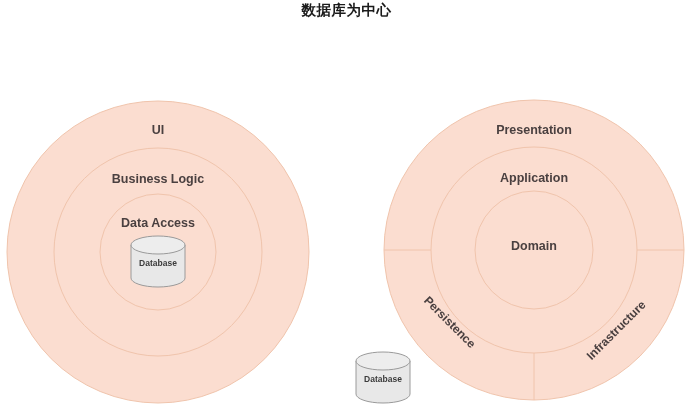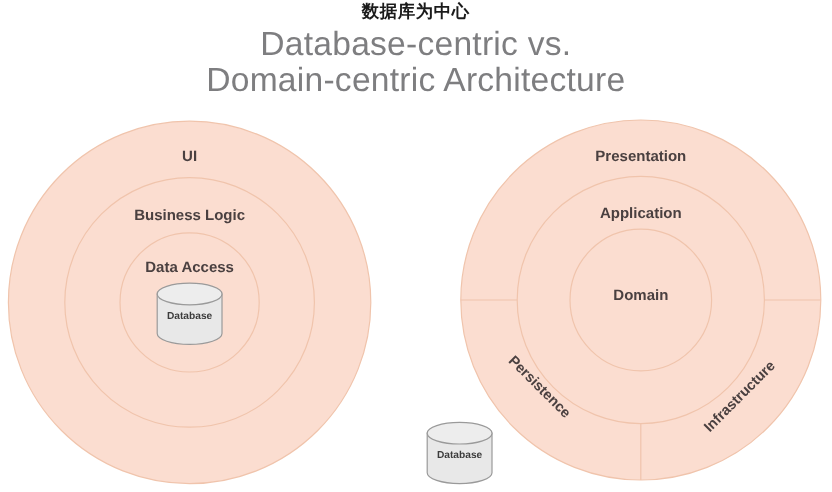--- a/index.html
+++ b/index.html
@@ -79,22 +79,20 @@
     fill: #3c3c3c;
   }
 </style>
 </head>
 <body>
 
 <div id="stage">
 
   <div class="title-block">
     <div class="cn-annot cn-top">数据库为中心</div>
-    <div class="main-title">Database-centric vs.
-Domain-centric Architecture</div>
   </div>
 
   <svg id="diagram" width="693" height="410" viewBox="0 0 693 410">
 
     <g>
 
       <circle cx="158" cy="252" r="151" fill="#fbddd0" stroke="#f0c4ac" stroke-width="1"></circle>
 
       <circle cx="158" cy="252" r="104" fill="#fbddd0" stroke="#f0c4ac" stroke-width="1"></circle>
 

